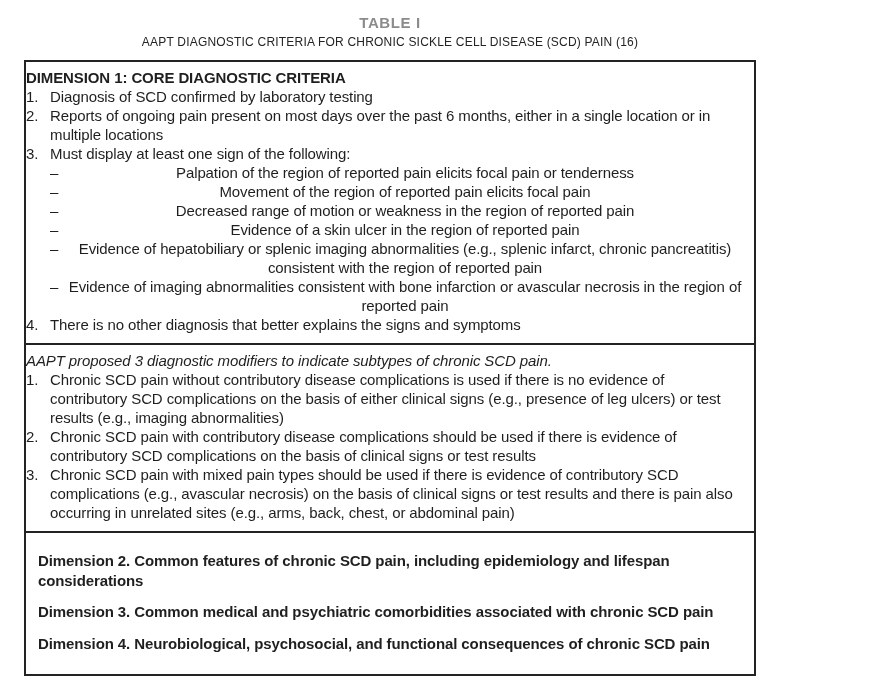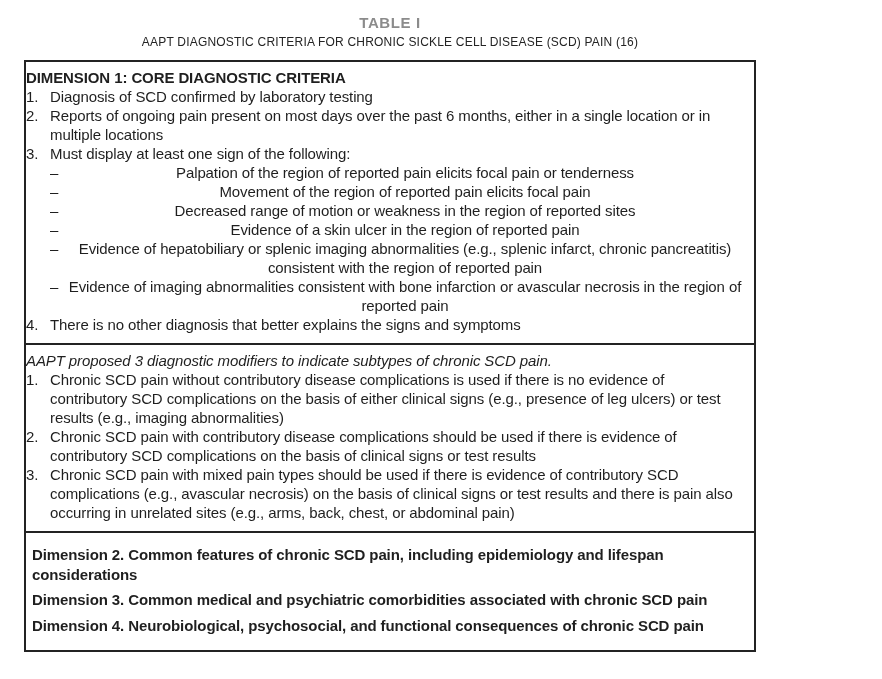--- a/index.html
+++ b/index.html
@@ -43,21 +43,21 @@
   }
   .sec:last-child { border-bottom: none; }
   .heading { font-weight: bold; }
   .item { display: flex; }
   .item .num { width: 24px; flex: none; }
   .item .txt { flex: 1; }
   .sub { display: flex; margin-left: 24px; }
   .sub .dash { width: 16px; flex: none; }
   .sub .txt { flex: 1; text-align: center; }
   .intro { font-style: italic; }
-  .sec3 p { margin: 6px; font-weight: bold; line-height: 19.5px; }
+  .sec3 p { margin: 12px; font-weight: bold; line-height: 19.5px; }
 </style>
 </head>
 <body>
 
 <div class="figure">
 
   <div class="hdr">
     <div class="table-num">TABLE I</div>
     <div class="table-title">AAPT DIAGNOSTIC CRITERIA FOR CHRONIC SICKLE CELL DISEASE (SCD) PAIN (16)</div>
   </div>
@@ -83,21 +83,21 @@
       <div class="sub">
         <span class="dash">–</span>
         <span class="txt">Palpation of the region of reported pain elicits focal pain or tenderness</span>
       </div>
       <div class="sub">
         <span class="dash">–</span>
         <span class="txt">Movement of the region of reported pain elicits focal pain</span>
       </div>
       <div class="sub">
         <span class="dash">–</span>
-        <span class="txt">Decreased range of motion or weakness in the region of reported sites</span>
+        <span class="txt">Decreased range of motion or weakness in the region of reported pain</span>
       </div>
       <div class="sub">
         <span class="dash">–</span>
         <span class="txt">Evidence of a skin ulcer in the region of reported pain</span>
       </div>
       <div class="sub">
         <span class="dash">–</span>
         <span class="txt">Evidence of hepatobiliary or splenic imaging abnormalities (e.g., splenic infarct, chronic pancreatitis) consistent with the region of reported pain</span>
       </div>
       <div class="sub">

